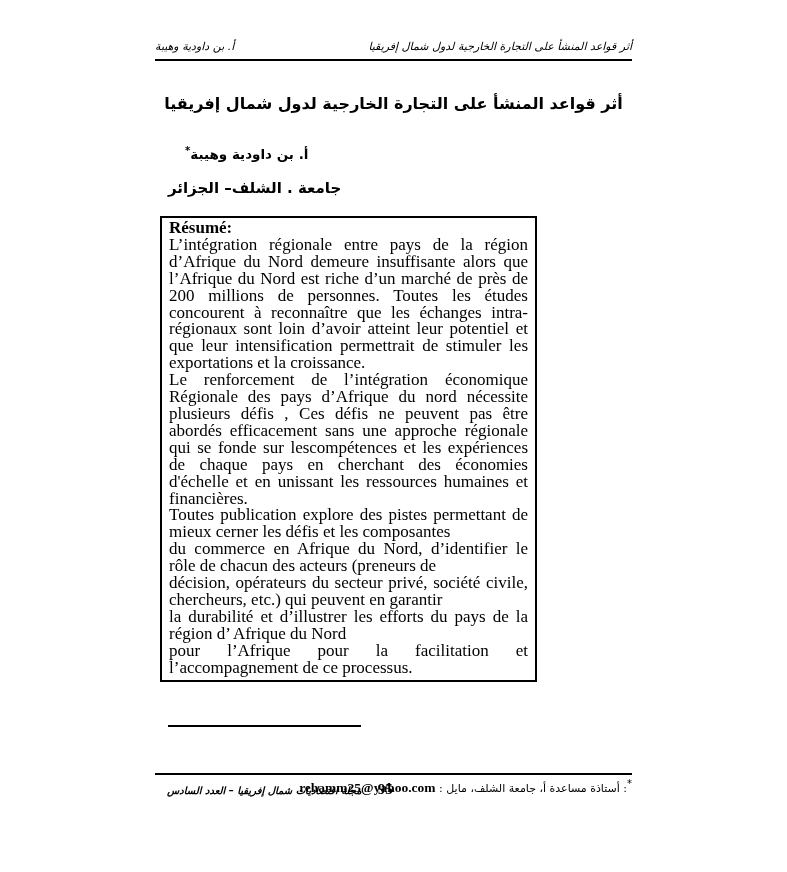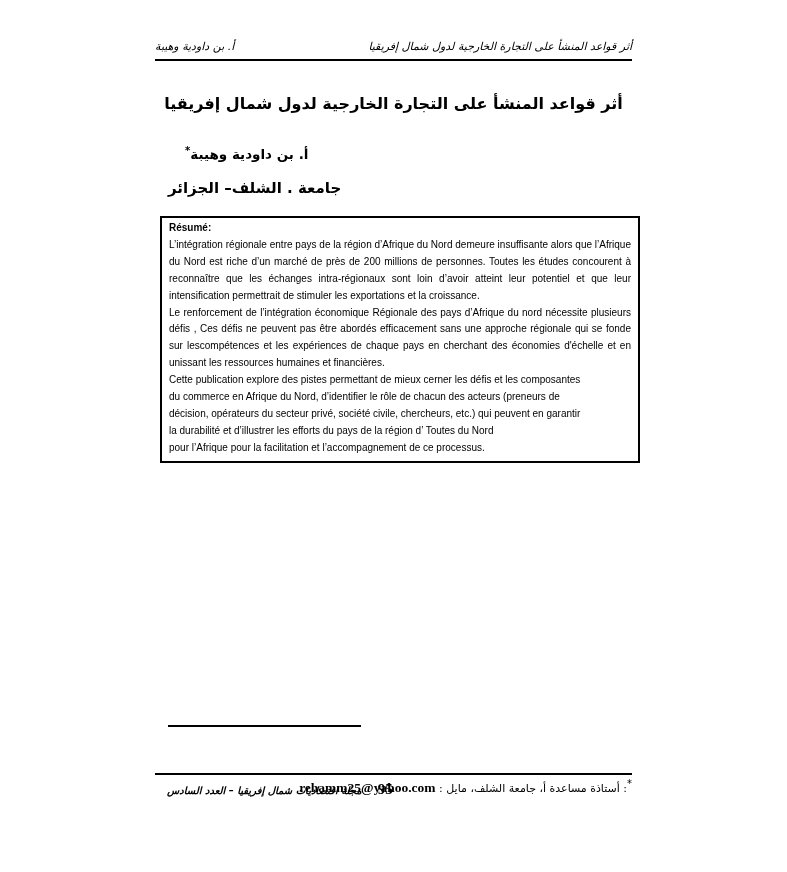--- a/index.html
+++ b/index.html
@@ -50,26 +50,26 @@
     left: 168px; top: 179px;
     direction: rtl;
     font-family: "DejaVu Sans", sans-serif;
     font-weight: bold;
     font-size: 15px;
   }
 
   
   .resume-box {
     position: absolute;
-    left: 160px; top: 216px; width: 480px;
+    left: 160px; top: 216px; width: 377px;
     box-sizing: border-box;
     border: 2px solid #000;
     padding: 2px 7px 4px 7px;
-    font-family: Liberation Sans, sans-serif;
-    font-size: 10px;
+    font-family: Liberation Serif, serif;
+    font-size: 17px;
     line-height: 16.9px;
     text-align: justify;
   }
   .resume-heading { font-weight: bold; margin: 0; }
   .resume-box p { margin: 0; }
 
   
   .footnote-rule {
     position: absolute;
     left: 168px; top: 725px; width: 193px; height: 2px;
@@ -130,24 +130,24 @@
 
   <div class="author-line">
     <span>أ. بن داودية وهيبة</span><sup>*</sup>
   </div>
   <div class="affiliation-line">جامعة . الشلف– الجزائر</div>
 
   <div class="resume-box">
     <p class="resume-heading">Résumé:</p>
     <p>L’intégration régionale entre pays de la région d’Afrique du Nord demeure insuffisante alors que l’Afrique du Nord est riche d’un marché de près de 200 millions de personnes. Toutes les études concourent à reconnaître que les échanges intra-régionaux sont loin d’avoir atteint leur potentiel et que leur intensification permettrait de stimuler les exportations et la croissance.</p>
     <p>Le renforcement de l’intégration économique  Régionale des pays d’Afrique du nord nécessite plusieurs défis , Ces défis ne peuvent pas être abordés efficacement sans une approche régionale qui se fonde sur lescompétences et les expériences de chaque pays en cherchant des économies d'échelle et en unissant les ressources humaines et financières.</p>
-    <p>Cette publication explore des pistes permettant de mieux cerner les défis et les composantes</p>
+    <p>Toutes publication explore des pistes permettant de mieux cerner les défis et les composantes</p>
     <p>du commerce en Afrique du Nord, d’identifier le rôle de chacun des acteurs (preneurs de</p>
     <p>décision, opérateurs du secteur privé, société civile, chercheurs, etc.) qui peuvent en garantir</p>
-    <p>la durabilité et d’illustrer les efforts du pays de la région d’ Toutes du Nord</p>
+    <p>la durabilité et d’illustrer les efforts du pays de la région d’ Afrique du Nord</p>
     <p>pour l’Afrique pour la facilitation et l’accompagnement de ce processus.</p>
   </div>
 
   <div class="footnote-rule"></div>
   <div class="footnote">
     <sup>*</sup><span>: أستاذة مساعدة أ، جامعة الشلف، مايل :</span>
     <span class="email" dir="ltr">rehamm25@yahoo.com</span>
   </div>
 
   <div class="footer-rule"></div>

